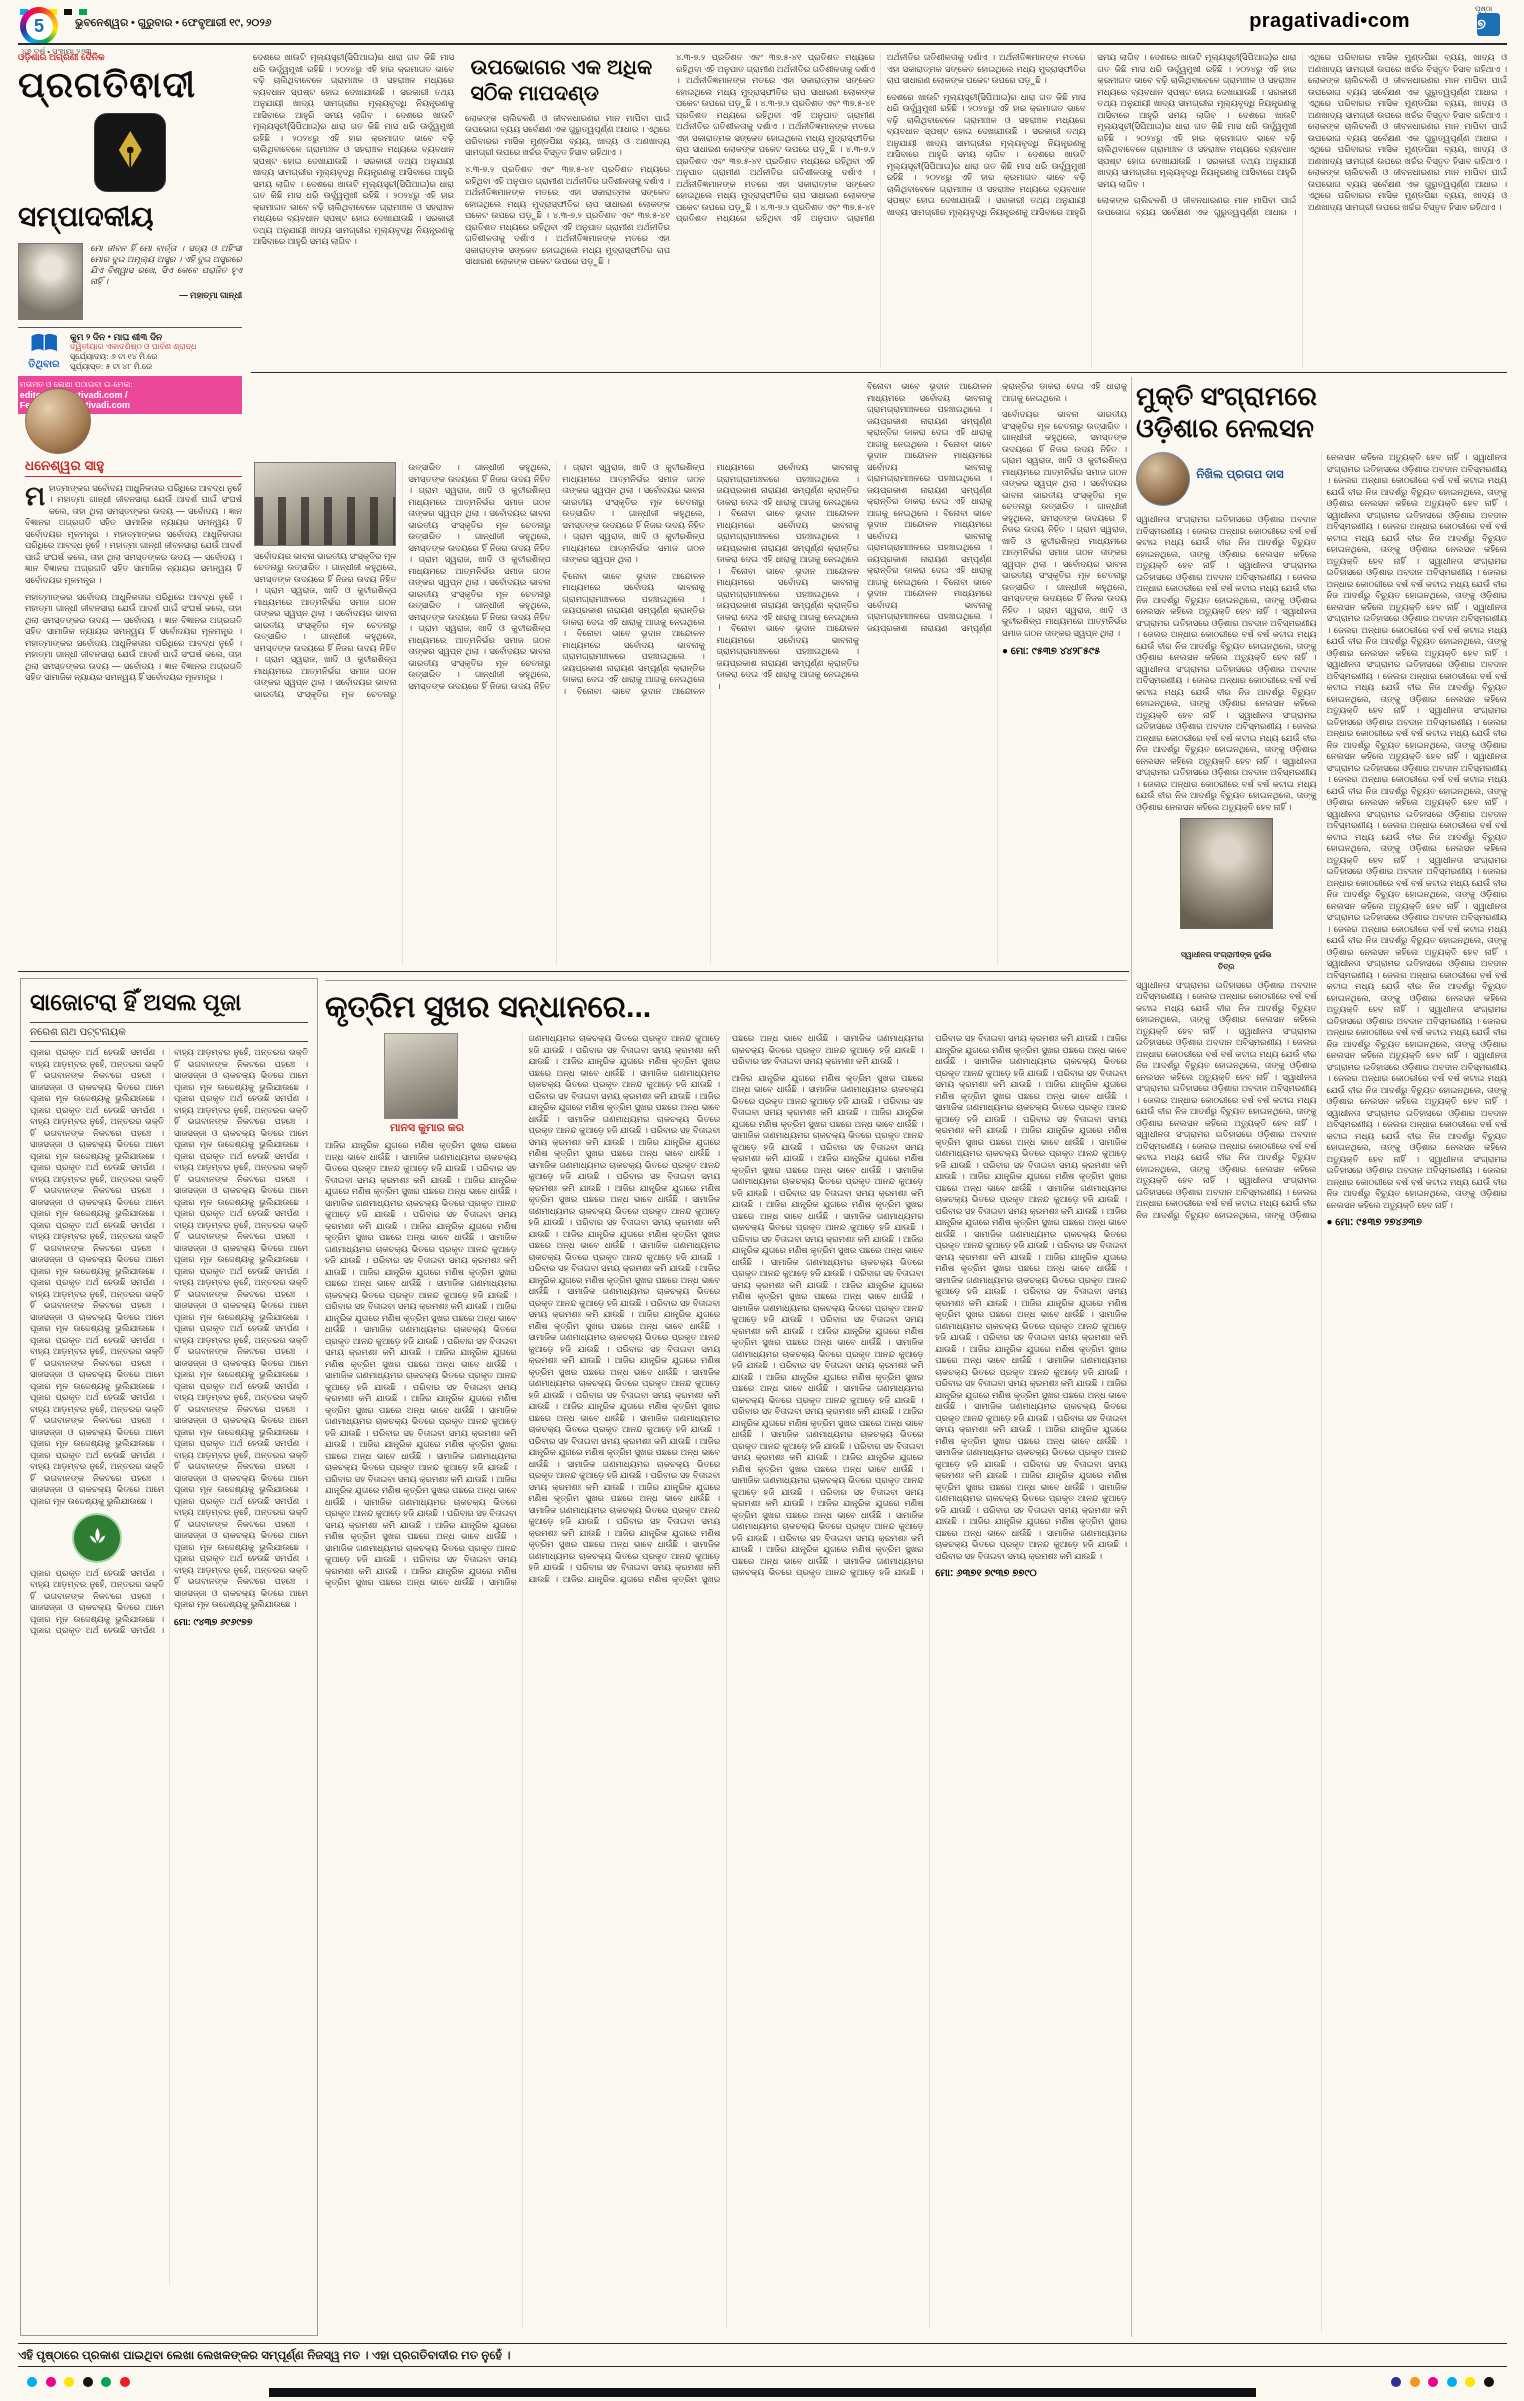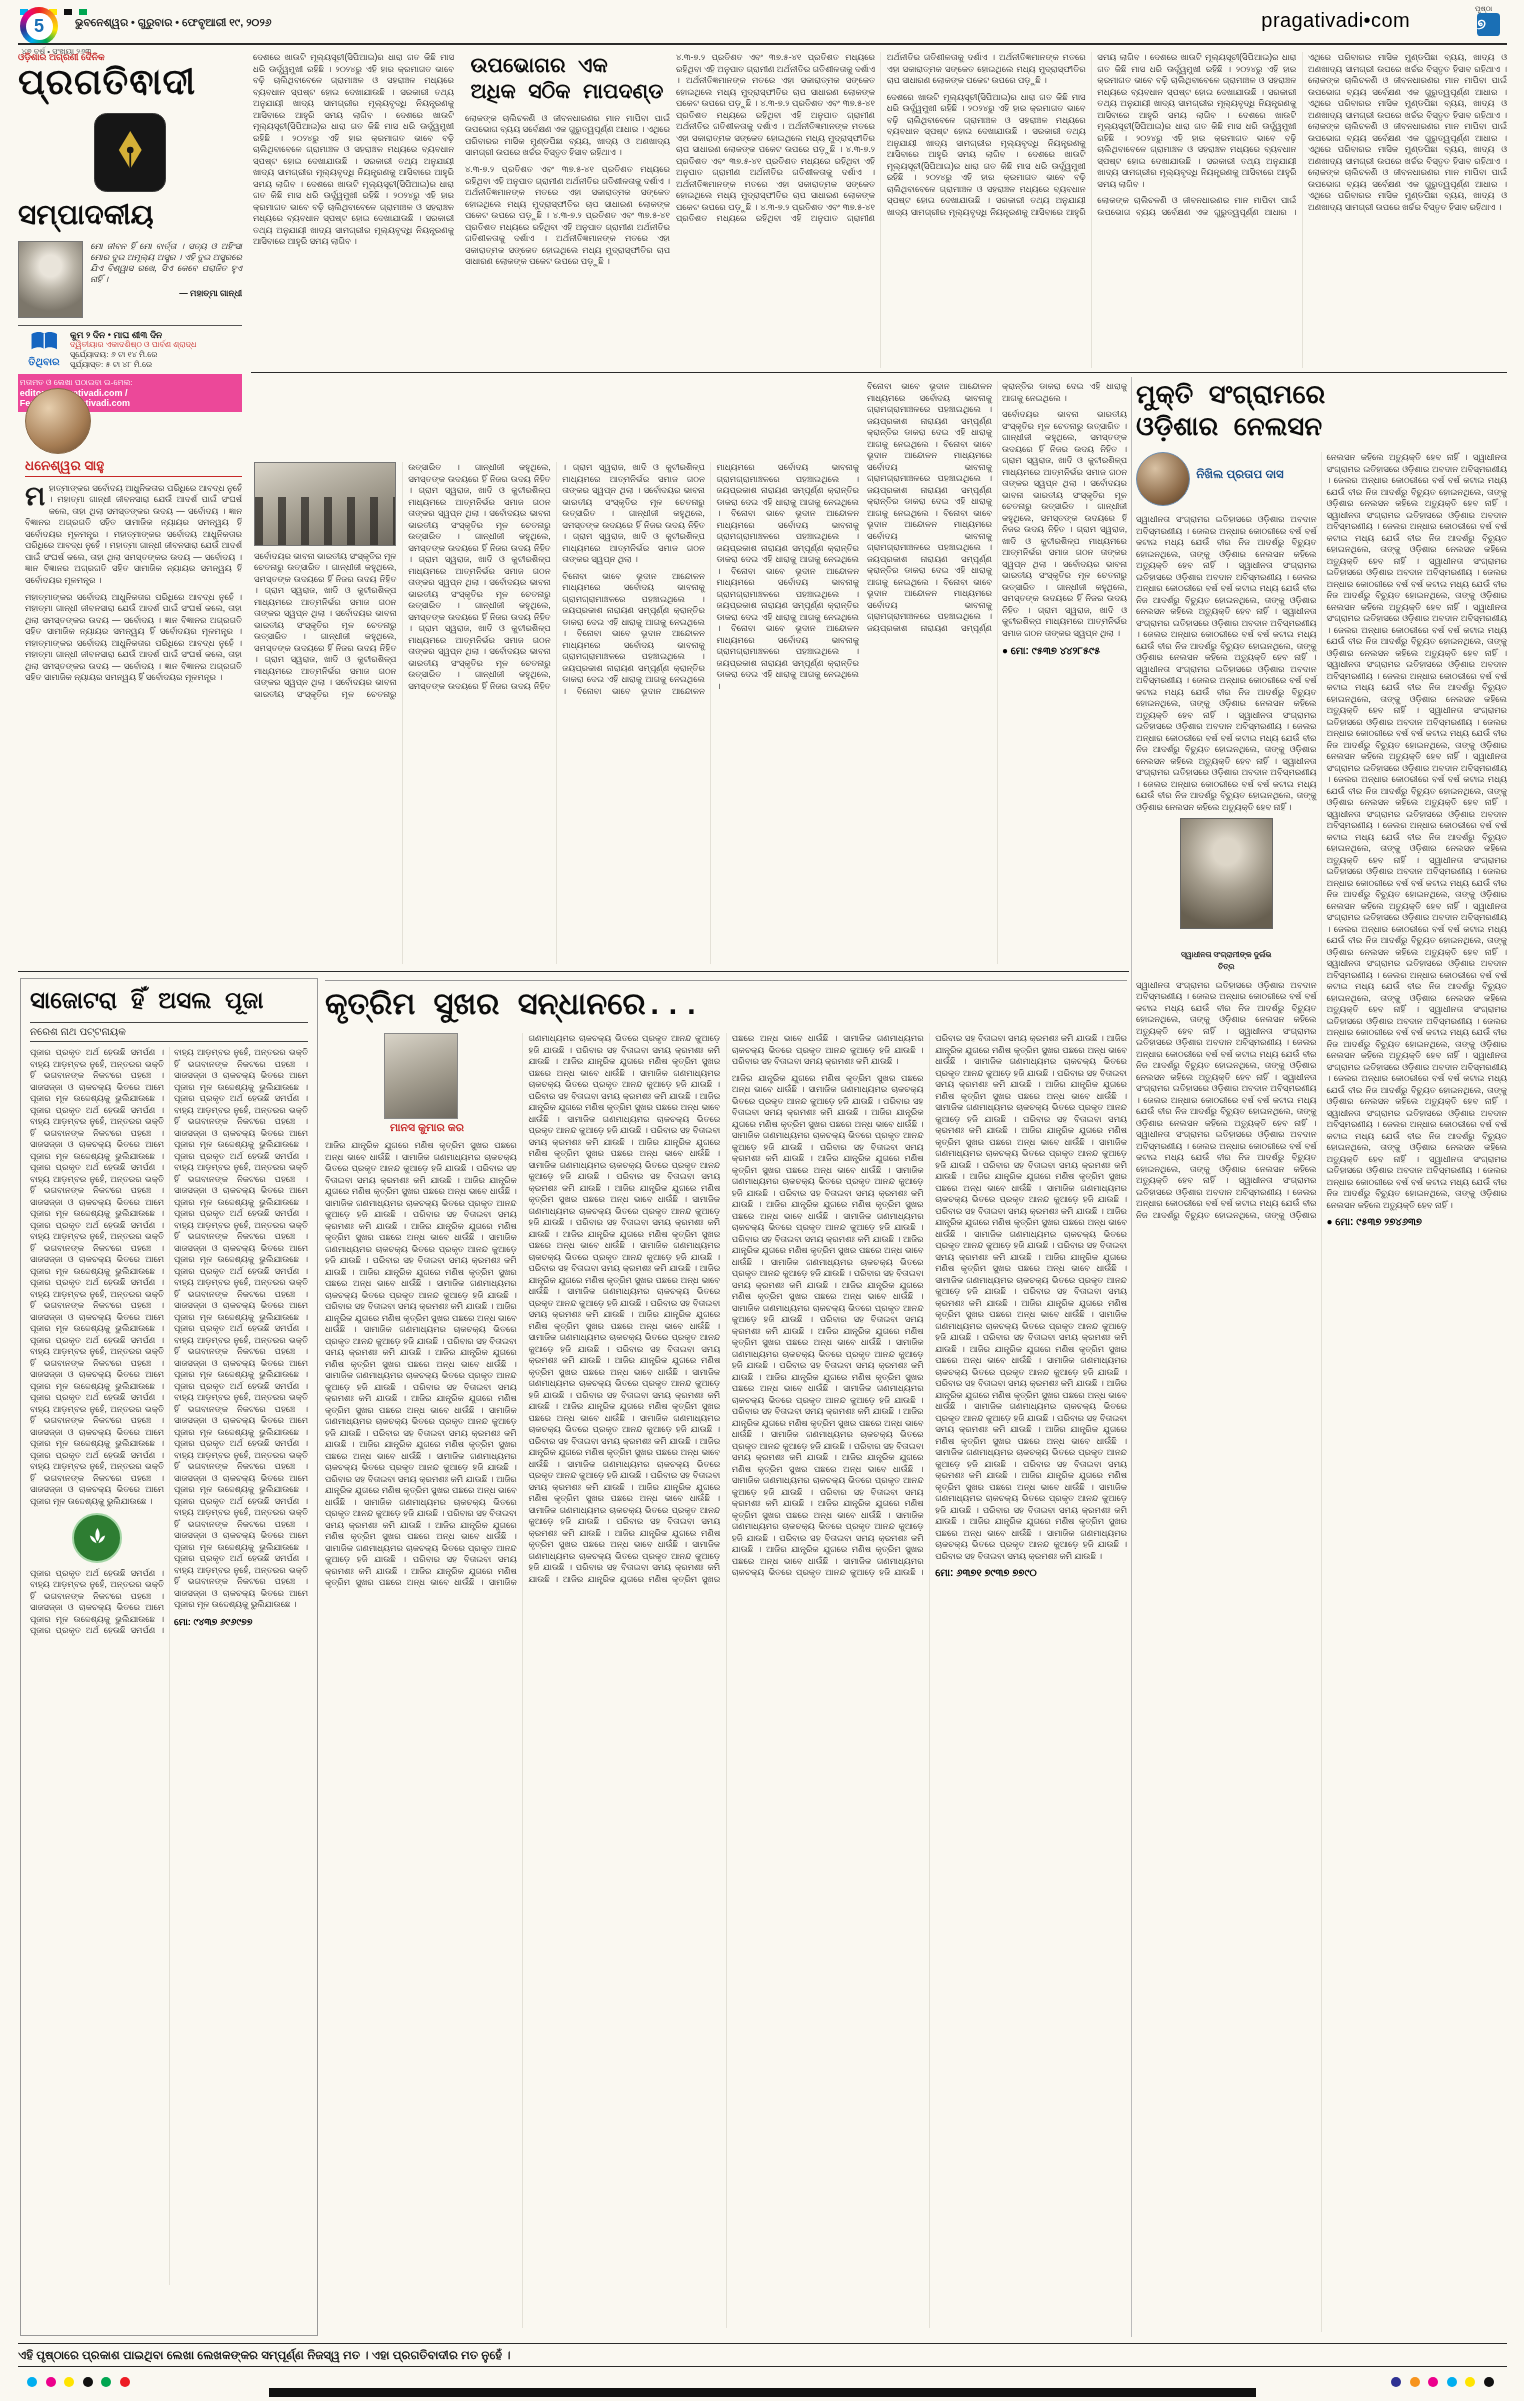--- a/index.html
+++ b/index.html
@@ -6,21 +6,21 @@
   html,body{background:#777}
   .page{position:relative;width:1525px;height:2401px;margin:0 auto;background:#faf8f1;
         font-family:"Liberation Sans","DejaVu Sans",sans-serif;color:#151515;overflow:hidden}
   .abs{position:absolute}
   .ctr{text-align:left}
   .bt{font-size:8.5px;line-height:11.5px;text-align:justify;color:#1c1c1c;overflow:hidden}
   .bt p{margin-bottom:5.4px}
   .mc2{column-count:2;column-gap:10px;column-rule:0.9px solid #e4e1d7;height:100%}
   .mc4{column-count:4;column-gap:11.7px;column-rule:0.9px solid #e4e1d7;height:100%}
   .rule{position:absolute;background:#2b2b2b}
-  .hl{font-family:Liberation Mono, monospace;font-weight:900;color:#0d0d0d}
+  .hl{font-family:Liberation Sans, sans-serif;font-weight:900;color:#0d0d0d}
   .photo{background:linear-gradient(160deg,#d9d4c8,#a09a8c 55%,#6f6a60)}
   .avatar{border-radius:50%;background:radial-gradient(circle at 35% 30%,#e7cfae,#a57c53 62%,#5e4228)}
   .dropcap::first-letter{float:left;font-size:27px;line-height:25px;padding:0.9px 3.6px 0 0;font-weight:bold}
   .phone{font-weight:bold;font-size:10px;color:#000;margin-top:3.6px}
   .regdot{display:inline-block;width:10px;height:10px;border-radius:50%;margin-right:4.5px}
   .regsq{display:inline-block;width:8px;height:6.3px;margin-right:2.7px}
   .figcap{font-size:7.6px;text-align:center;font-weight:bold;margin-top:20px;color:#222}
   .hairline{border-top:0.9px solid #444;border-bottom:0.9px solid #444;padding:2.7px 0;margin:5.4px 0}
 </style>
 </head>
@@ -36,21 +36,21 @@
     <span class="regsq" style="background:#00a651"></span>
   </div>
 
   <div class="abs" style="left:20px;top:7.2px;width:38px;height:38px;border-radius:50%;
        background:conic-gradient(#ed1c24,#f7941d,#ffe400,#00a651,#00aeef,#2e3192,#ec008c,#ed1c24);
        display:flex;align-items:center;justify-content:center">
     <span style="width:27px;height:27px;border-radius:50%;background:#fff;display:flex;align-items:center;justify-content:center;
           font-weight:900;font-size:18px;color:#1a6fb5">5</span>
   </div>
   <div class="abs" style="left:75px;top:16px;font-size:10.8px;font-weight:bold;color:#222">ଭୁବନେଶ୍ୱର • ଗୁରୁବାର • ଫେବୃଆରୀ ୧୯, ୨୦୨୬</div>
-  <div class="abs" style="right:115px;top:9px;font-size:20px;font-weight:400;letter-spacing:0.4px;color:#000">pragativadi•com</div>
+  <div class="abs" style="right:115px;top:9px;font-size:20px;font-weight:700;letter-spacing:0.4px;color:#000">pragativadi•com</div>
   <div class="abs ctr" style="right:23px;top:3.6px;width:27px">
     <div style="font-size:7.2px;color:#222">ପୃଷ୍ଠା</div>
     <div style="width:23px;height:23px;margin:0.9px auto 0;background:#1a6fb5;border-radius:3.6px;color:#fff;
          font-size:14.4px;font-weight:bold;line-height:23px">୭</div>
   </div>
   <div class="rule" style="left:18px;right:18px;top:43px;height:1.8px"></div>
   <div class="abs" style="left:21.5px;top:47px;font-size:8px;color:#444">୪୭ ବର୍ଷ • ସଂଖ୍ୟା ୨୬୩</div>
 
   <div class="abs" style="left:18px;top:52px;width:224px">
     <div class="ctr" style="font-size:9px;color:#c62828;font-weight:bold">ଓଡ଼ିଶାର ଅଗ୍ରଣୀ ଦୈନିକ</div>

